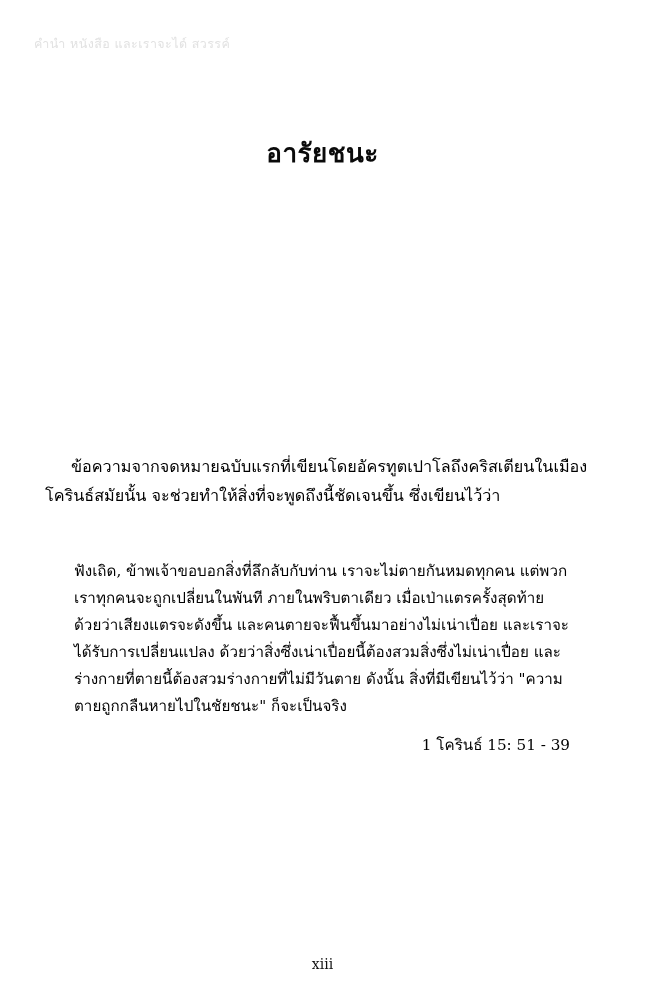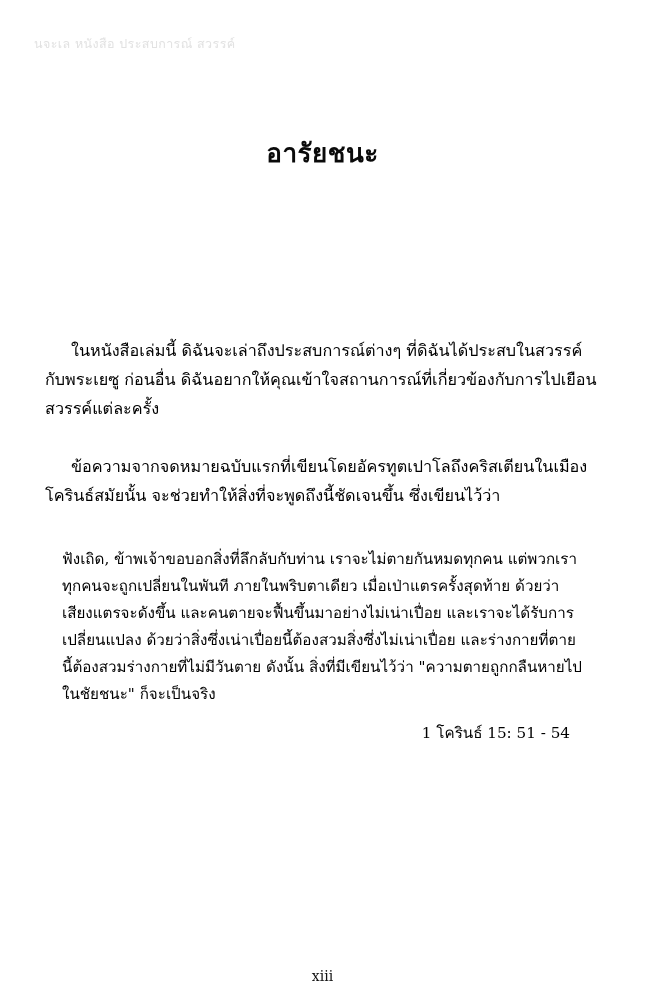--- a/index.html
+++ b/index.html
@@ -66,66 +66,63 @@
   .quote-block {
     position: absolute;
     left: 62px;
     width: 524px;
   }
   .quote {
     font-family: "DejaVu Serif", serif;
     font-size: 15.2px;
     line-height: 27px;
     color: #000000;
-    margin: 0;
+    margin: 12px;
     text-align: left;
   }
   .quote-ref {
     font-family: "DejaVu Serif", serif;
     font-size: 15.2px;
     line-height: 27px;
     text-align: right;
     margin-top: 12px;
     padding-right: 16px;
   }
   .folio {
     position: absolute;
     left: 0;
     right: 0;
-    bottom: 16px;
+    bottom: 28px;
     text-align: center;
     font-family: "DejaVu Serif", serif;
     font-size: 14px;
     color: #111111;
   }
   #block-intro { top: 336px; }
   #block-lead  { top: 452px; }
   #block-quote { top: 546px; }
   #block-after { top: 782px; }
 </style>
 </head>
 <body>
 
 <div class="page">
 
-  <div class="scan-artifact">นจะเล  หนังสือ  ประสบการณ์  สวรรค์</div>
+  <div class="scan-artifact">คำนำ  หนังสือ  และเราจะได์  สวรรค์</div>
 
   <div class="chapter-title">อารัยชนะ</div>
 
-  <div class="body-block" id="block-intro">
-    <p class="para indent">ในหนังสือเล่มนี้ ดิฉันจะเล่าถึงประสบการณ์ต่างๆ ที่ดิฉันได้ประสบในสวรรค์กับพระเยซู ก่อนอื่น ดิฉันอยากให้คุณเข้าใจสถานการณ์ที่เกี่ยวข้องกับการไปเยือนสวรรค์แต่ละครั้ง</p>
-  </div>
 
   <div class="body-block" id="block-lead">
     <p class="para indent">ข้อความจากจดหมายฉบับแรกที่เขียนโดยอัครทูตเปาโลถึงคริสเตียนในเมืองโครินธ์สมัยนั้น จะช่วยทำให้สิ่งที่จะพูดถึงนี้ชัดเจนขึ้น ซึ่งเขียนไว้ว่า</p>
   </div>
 
   <div class="quote-block" id="block-quote">
     <p class="quote">ฟังเถิด, ข้าพเจ้าขอบอกสิ่งที่ลึกลับกับท่าน เราจะไม่ตายกันหมดทุกคน แต่พวกเราทุกคนจะถูกเปลี่ยนในพันที ภายในพริบตาเดียว เมื่อเป่าแตรครั้งสุดท้าย ด้วยว่าเสียงแตรจะดังขึ้น และคนตายจะฟื้นขึ้นมาอย่างไม่เน่าเปื่อย และเราจะได้รับการเปลี่ยนแปลง ด้วยว่าสิ่งซึ่งเน่าเปื่อยนี้ต้องสวมสิ่งซึ่งไม่เน่าเปื่อย  และร่างกายที่ตายนี้ต้องสวมร่างกายที่ไม่มีวันตาย ดังนั้น สิ่งที่มีเขียนไว้ว่า "ความตายถูกกลืนหายไปในชัยชนะ" ก็จะเป็นจริง</p>
-    <div class="quote-ref">1 โครินธ์ 15: 51 - 54</div>
+    <div class="quote-ref">1 โครินธ์ 15: 51 - 39</div>
   </div>
 
   <div class="body-block" id="block-after">
   </div>
 
   <div class="folio">xiii</div>
 
 </div>
 
 </body></html>

